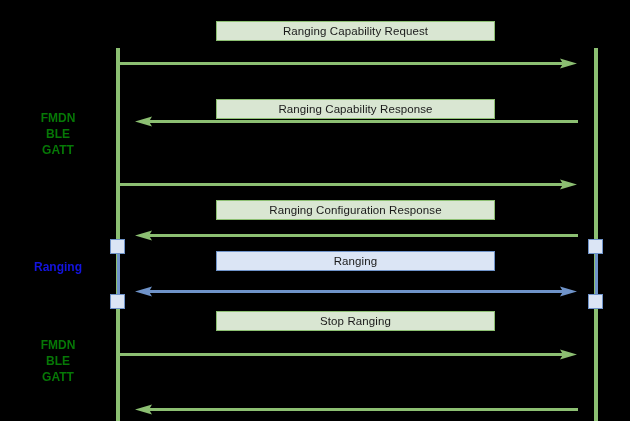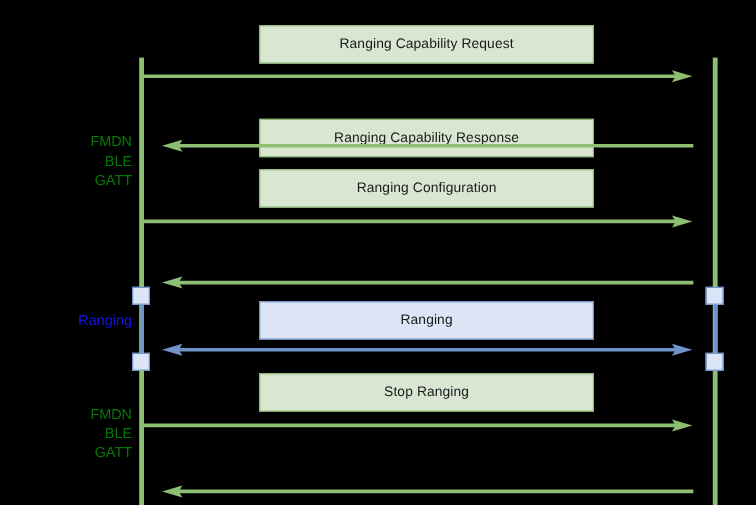--- a/index.html
+++ b/index.html
@@ -43,21 +43,21 @@
     background: #dbe5f5;
     border: 1px solid #6f93c9;
     box-sizing: border-box;
   }
 
   
   .msgbox {
     position: absolute;
     left: 216px;
     width: 279px;
-    height: 32px;
+    height: 20px;
     box-sizing: border-box;
     display: flex;
     align-items: center;
     justify-content: center;
     font-size: 11.5px;
     color: #1a1a1a;
     letter-spacing: 0.1px;
     white-space: nowrap;
   }
   .msgbox.green {
@@ -73,23 +73,23 @@
   .arrow {
     position: absolute;
     height: 11px;
   }
   .arrow svg { display: block; }
 
   
   .side-label {
     position: absolute;
     width: 104px;
-    text-align: right;
+    text-align: center;
     font-size: 12px;
-    font-weight: normal;
+    font-weight: bold;
     line-height: 16px;
     white-space: pre-line;
   }
   .side-label.green { color: #067806; }
   .side-label.blue  { color: #1414e0; }
 </style>
 </head>
 <body>
 
 <div id="diagram">
@@ -124,28 +124,28 @@
   </div>
 
   <div class="msgbox green" style="top:81px;margin-top:18px;">Ranging Capability Response</div>
   <div class="arrow" style="left:134px;top:116px;width:444px;">
     <svg width="444" height="11" viewBox="0 0 444 11">
       <line x1="14" y1="5.5" x2="444" y2="5.5" stroke="#8cbf72" stroke-width="3"></line>
       <polygon points="1,5.5 18,0.5 15,5.5 18,10.5" fill="#8cbf72"></polygon>
     </svg>
   </div>
 
-  <div class="msgbox green" style="top:141px;">Ranging Configuration</div>
   <div class="arrow" style="left:118px;top:179px;width:460px;">
     <svg width="460" height="11" viewBox="0 0 460 11">
       <line x1="0" y1="5.5" x2="446" y2="5.5" stroke="#8cbf72" stroke-width="3"></line>
       <polygon points="459,5.5 442,0.5 445,5.5 442,10.5" fill="#8cbf72"></polygon>
     </svg>
   </div>
 
+  <div class="msgbox green" style="top:200px;">Ranging Configuration Response</div>
   <div class="arrow" style="left:134px;top:230px;width:444px;">
     <svg width="444" height="11" viewBox="0 0 444 11">
       <line x1="14" y1="5.5" x2="444" y2="5.5" stroke="#8cbf72" stroke-width="3"></line>
       <polygon points="1,5.5 18,0.5 15,5.5 18,10.5" fill="#8cbf72"></polygon>
     </svg>
   </div>
 
   <div class="msgbox blue" style="top:251px;">Ranging</div>
   <div class="arrow" style="left:134px;top:286px;width:444px;">
     <svg width="444" height="11" viewBox="0 0 444 11">

